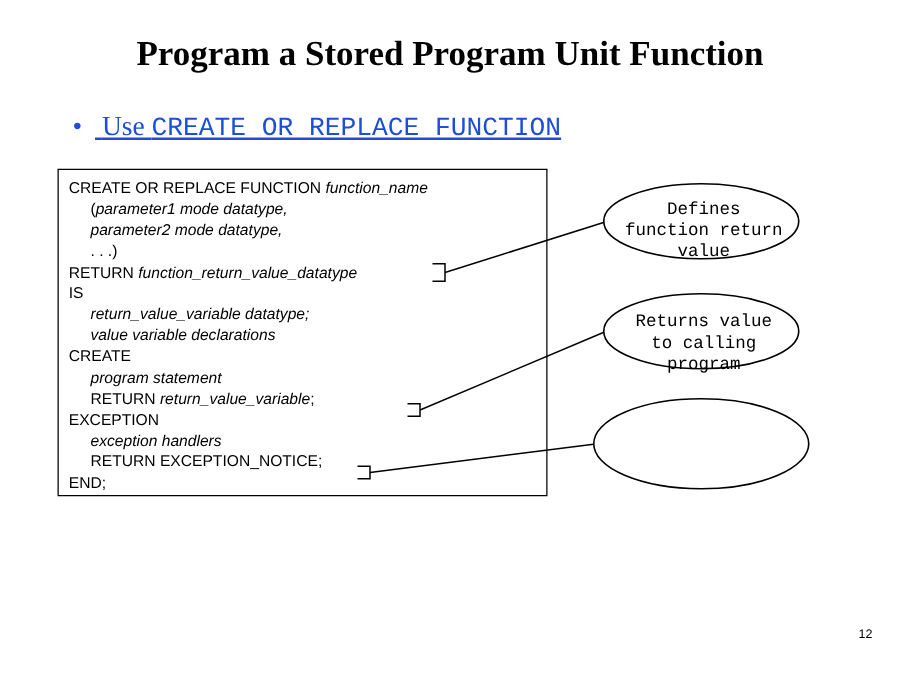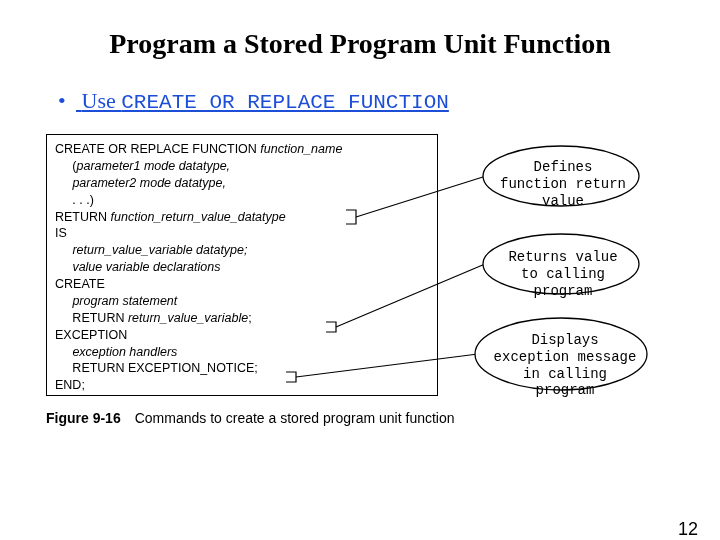--- a/index.html
+++ b/index.html
@@ -77,23 +77,23 @@
     left: 0;
     top: 276px;
     font-family: Arial, sans-serif;
     font-size: 14px;
     color: #000;
   }
   .caption .fignum { font-weight: bold; margin-right: 14px; }
   .pagenum {
     position: absolute;
     right: 22px;
-    bottom: 0;
+    bottom: 27px;
     font-family: Arial, sans-serif;
-    font-size: 18px;
+    font-size: 10px;
     color: #000;
   }
 </style>
 </head>
 <body>
 
 <div class="title">Program a Stored Program Unit Function</div>
 
 <div class="bullet-row">
   <span class="bullet-dot">•</span>
@@ -128,20 +128,16 @@
     <line x1="290" y1="193" x2="439" y2="130" stroke="#000" stroke-width="1.2"></line>
     <line x1="250" y1="243" x2="432" y2="220" stroke="#000" stroke-width="1.2"></line>
 
     <ellipse cx="515" cy="42" rx="78" ry="30" stroke="#000" stroke-width="1.3" fill="#fff"></ellipse>
     <ellipse cx="515" cy="130" rx="78" ry="30" stroke="#000" stroke-width="1.3" fill="#fff"></ellipse>
     <ellipse cx="515" cy="220" rx="86" ry="36" stroke="#000" stroke-width="1.3" fill="#fff"></ellipse>
   </svg>
 
   <div class="callout c1">Defines function return value</div>
   <div class="callout c2">Returns value to calling program</div>
-  <div class="callout c3">Displays exception message in calling program</div>
 
-  <div class="caption">
-    <span class="fignum">Figure 9-16</span><span>Commands to create a stored program unit function</span>
-  </div>
 </div>
 
 <div class="pagenum">12</div>
 
 </body></html>

